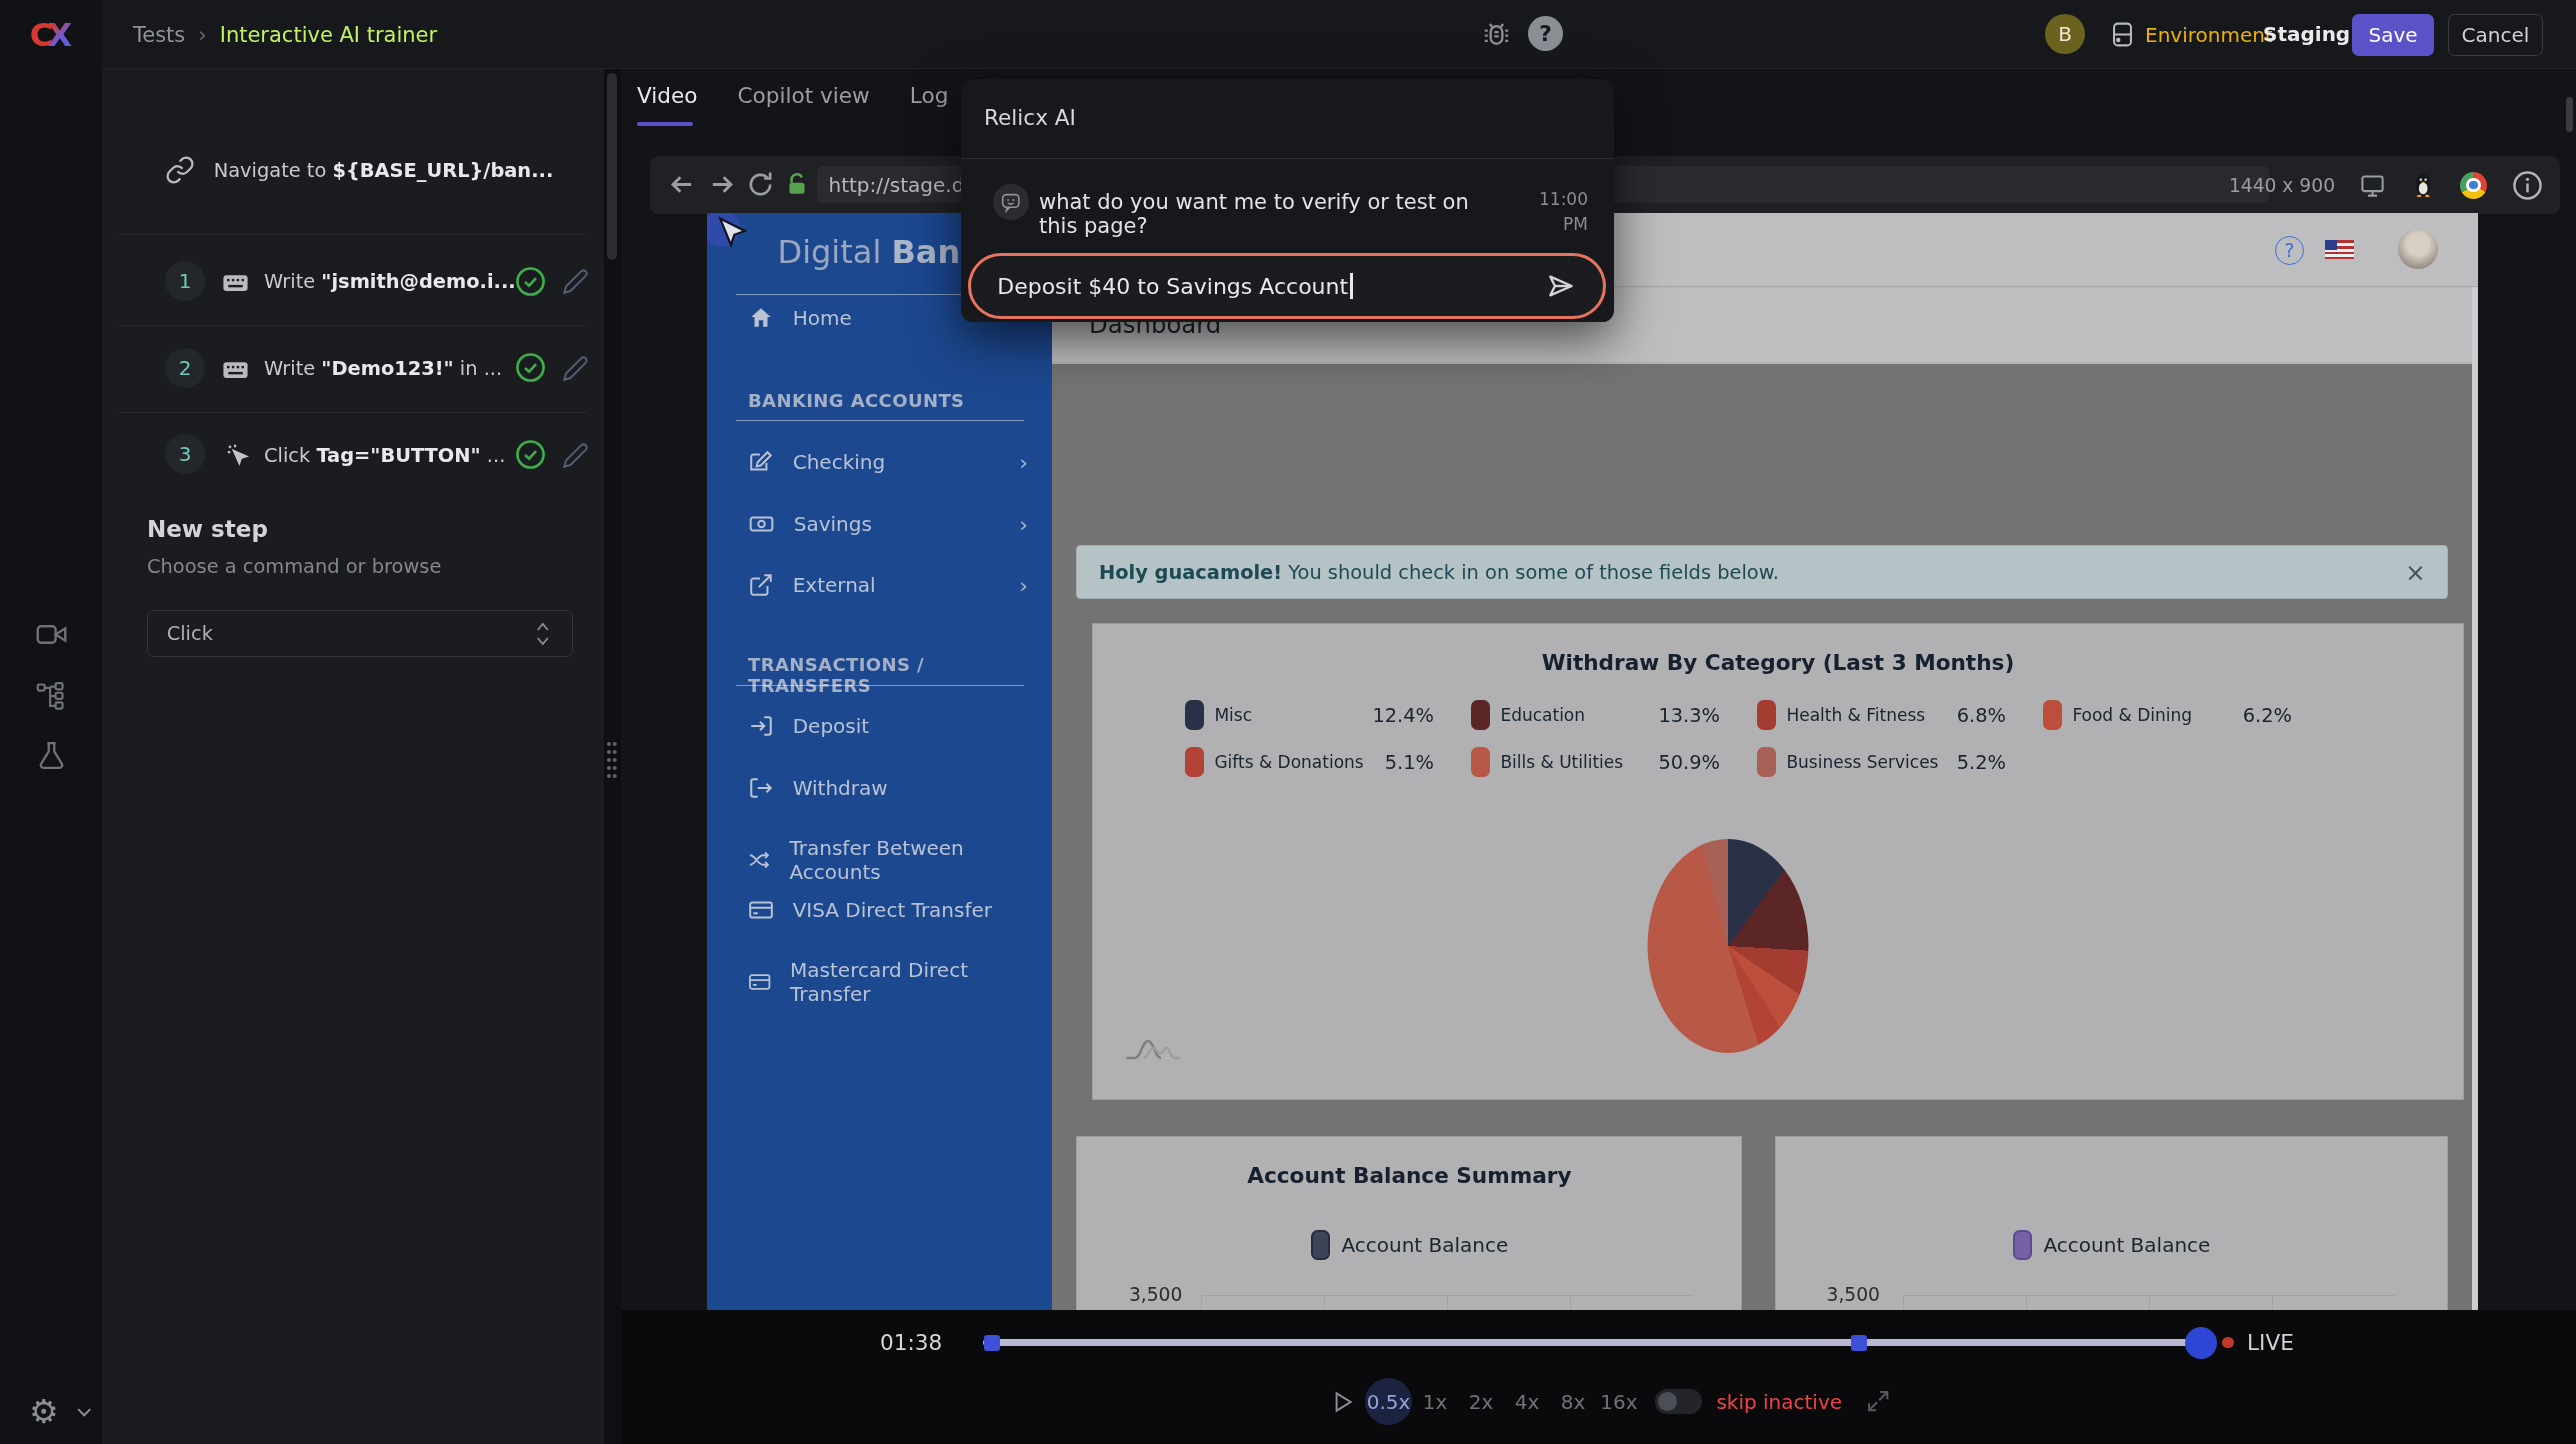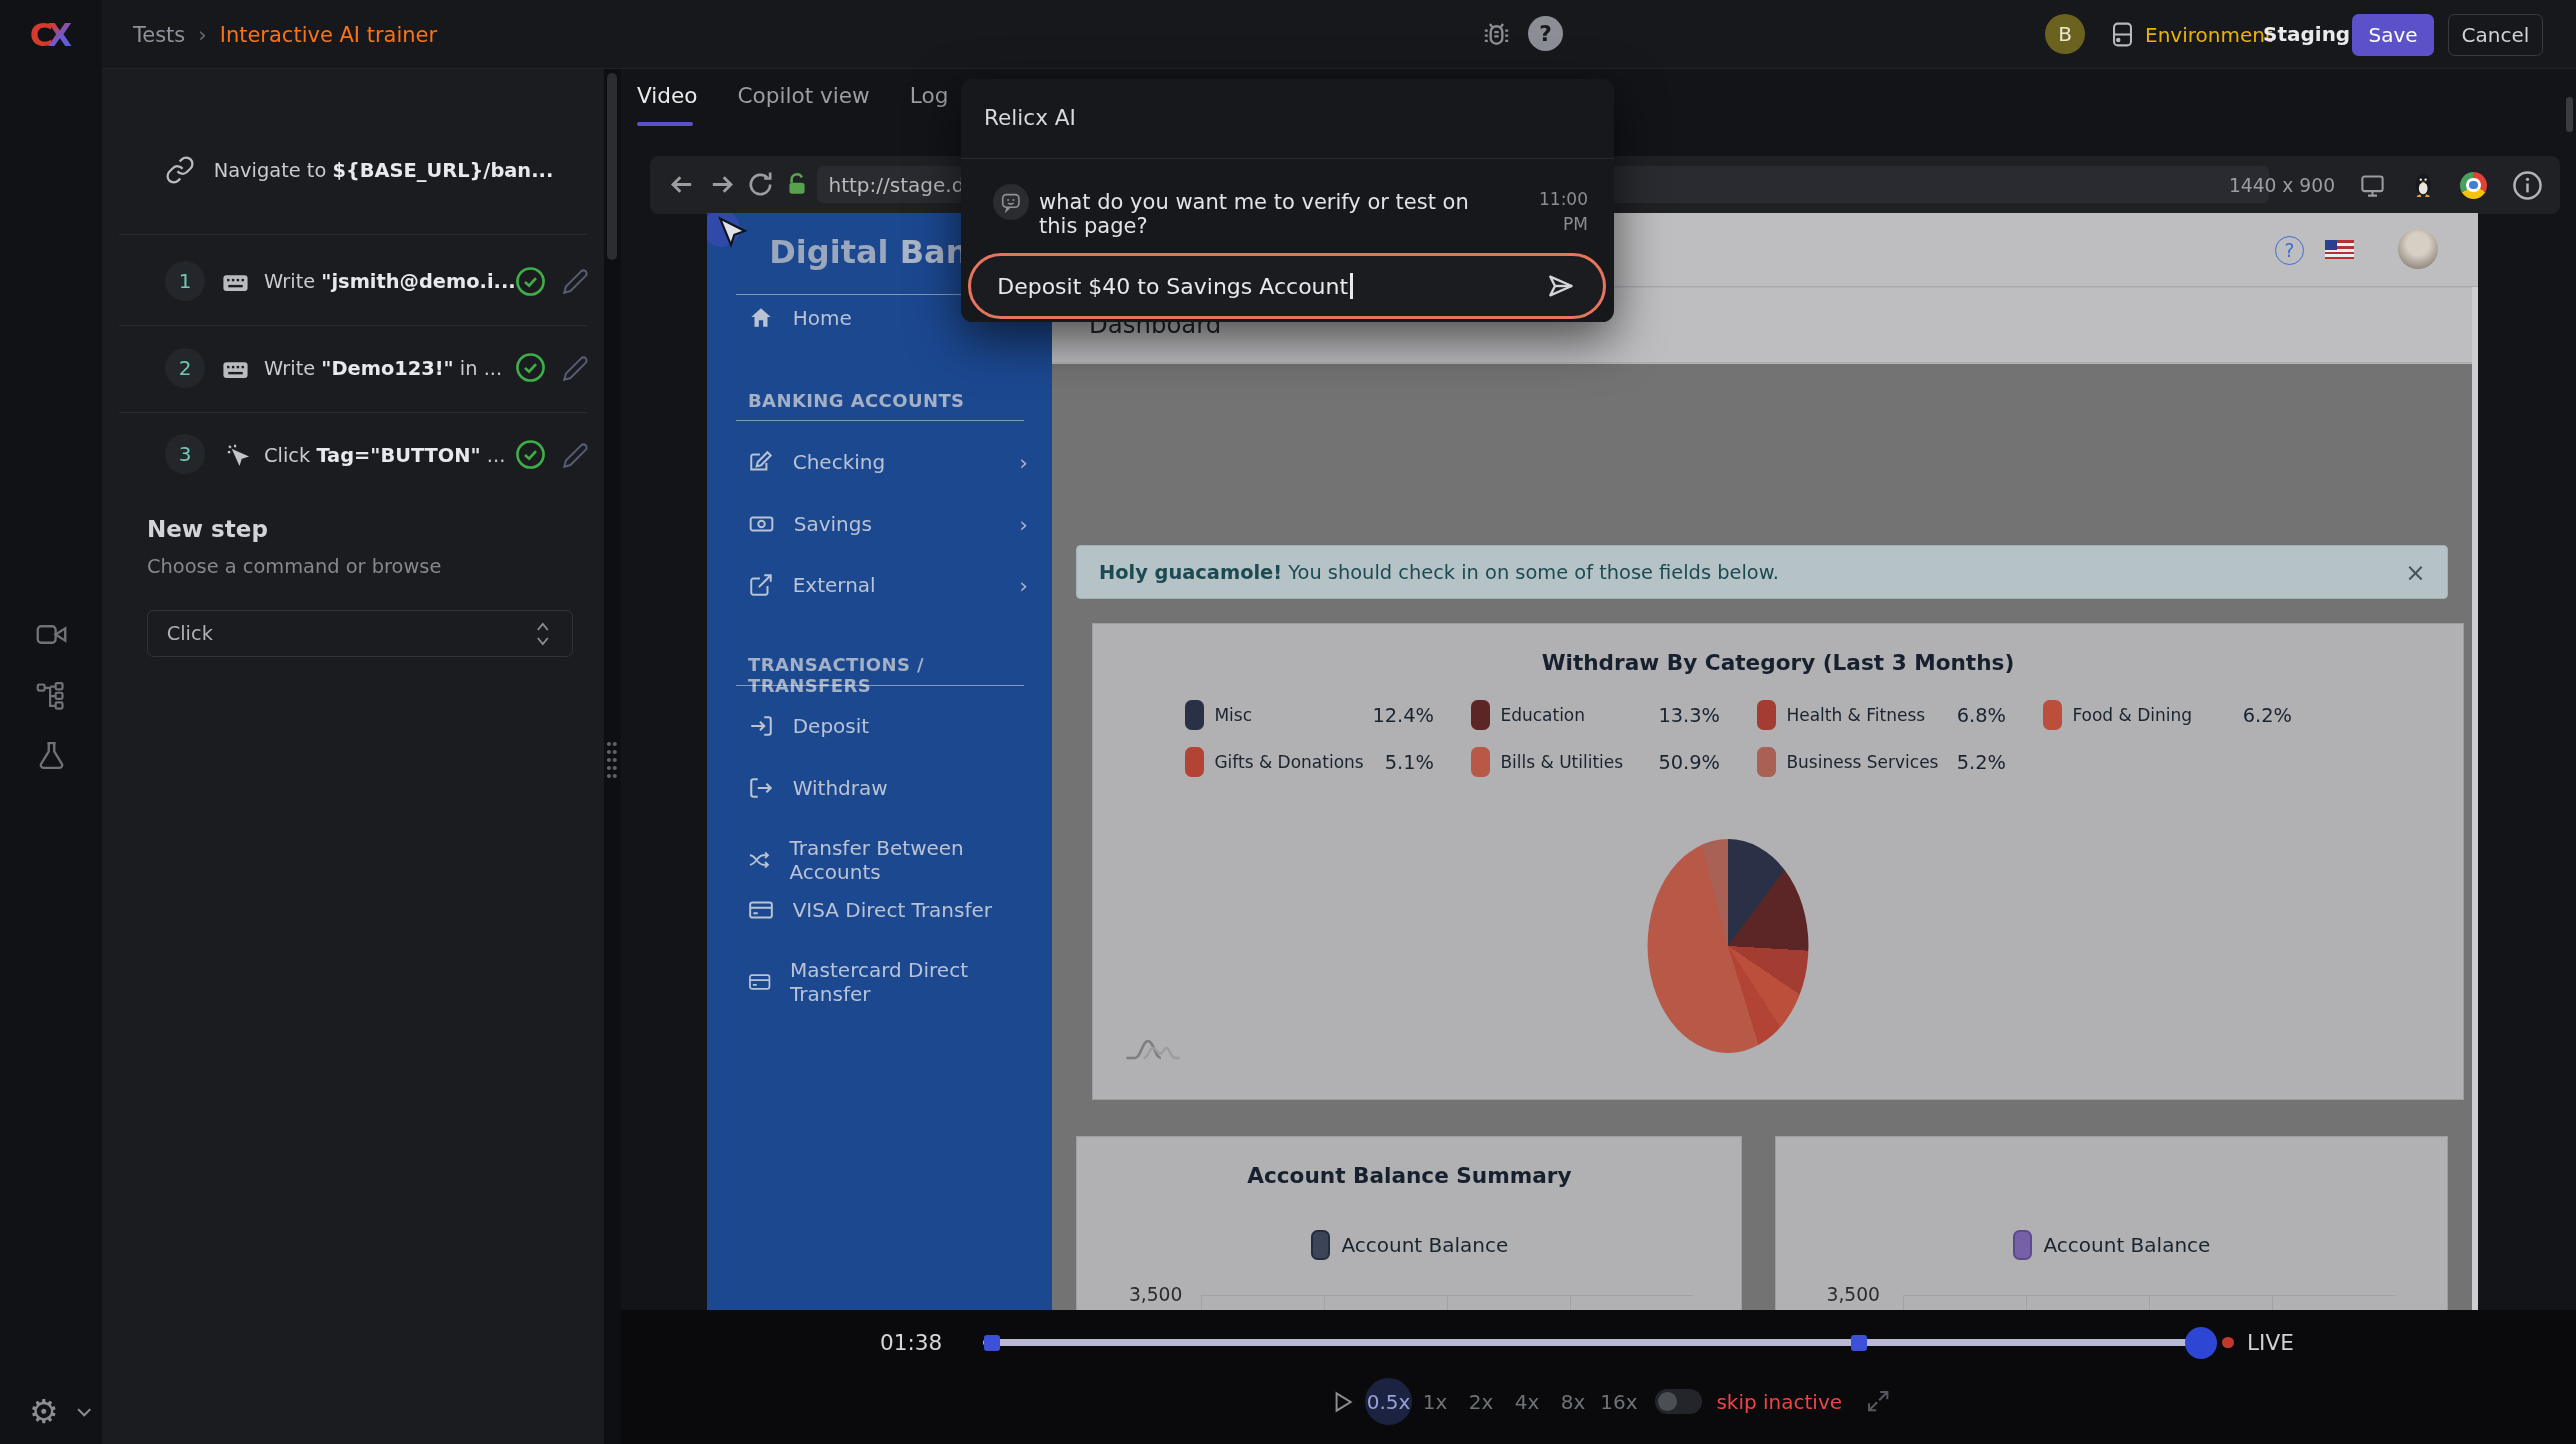--- a/index.html
+++ b/index.html
@@ -74,21 +74,21 @@
 <div id="root">
 
   <div class="abs" id="topbar">
     <div class="abs" id="logo-rail">
       <span class="logo-c">C</span>
         <span class="logo-x">X</span>
     </div>
     <div class="abs" style="left:133px;top:0;height:69px;display:flex;align-items:center;gap:13px;">
       <span class="crumb" style="color:#8f929a;">Tests</span>
       <span class="crumb" style="color:#6a6d74;">›</span>
-      <span class="crumb" style="color:#f97316;text-align:center;">Interactive AI trainer</span>
+      <span class="crumb" style="color:#bef264;text-align:center;">Interactive AI trainer</span>
     </div>
     <span class="abs" style="left:1479px;top:16px;">
       <svg width="35" height="35" viewBox="0 0 24 24" fill="none" stroke="#8b8e94" stroke-width="1.6">
         <rect x="8" y="7" width="8" height="12" rx="4"></rect>
           <path d="M9 7.5l-1.5-2M15 7.5l1.5-2M6 10H4M6 13.5H4M6 17H4M18 10h2M18 13.5h2M18 17h2M10.5 11h3M10.5 14h3"></path>
       </svg>
     </span>
     <span class="abs" style="left:1528px;top:16px;width:35px;height:35px;border-radius:50%;background:#8b8e94;display:flex;align-items:center;justify-content:center;color:#17181c;font-weight:700;font-size:21.6px;">?</span>
     <span class="abs" style="left:2045px;top:14.4px;width:40px;height:40px;border-radius:50%;background:#6b6220;display:flex;align-items:center;justify-content:center;color:#ece8d2;font-size:20px;">
         <span>B</span>
@@ -307,21 +307,21 @@
             <circle cx="12" cy="7.5" r="1.2" fill="#b0b3b8" stroke="none"></circle>
           </svg>
       </span>
     </div>
   </div>
 
   <div class="abs" id="video">
 
     <div class="abs" id="bank-side">
       <div class="abs" style="left:0;width:345px;top:20px;text-align:center;font-size:32px;">
-        <span style="font-weight:700;color:#9aa7bd;text-align:right;">Digital </span><span style="font-weight:700;color:#aab6c8;">Bank</span>
+        <span style="font-weight:400;color:#9aa7bd;text-align:right;">Digital </span><span style="font-weight:700;color:#aab6c8;">Bank</span>
       </div>
       <div class="bdiv" style="top:81px;"></div>
 
       <div class="bnav" style="top:92px;">
         <svg width="26" height="26" viewBox="0 0 24 24" fill="#b9c3d4">
             <path d="M12 3l9 8h-3v9h-4v-6h-4v6H6v-9H3z"></path>
           </svg>
         <span>Home</span>
       </div>
 

